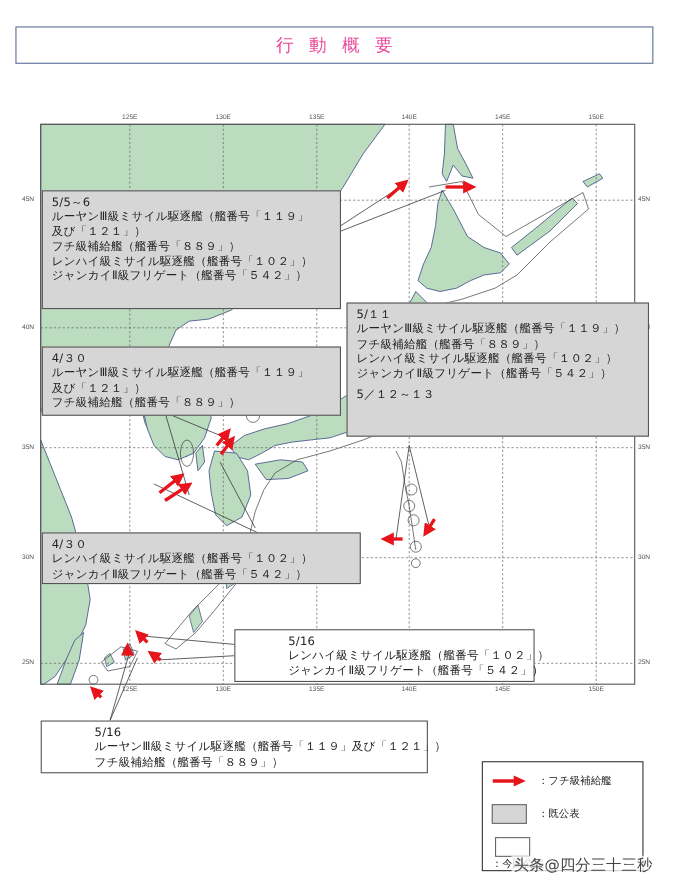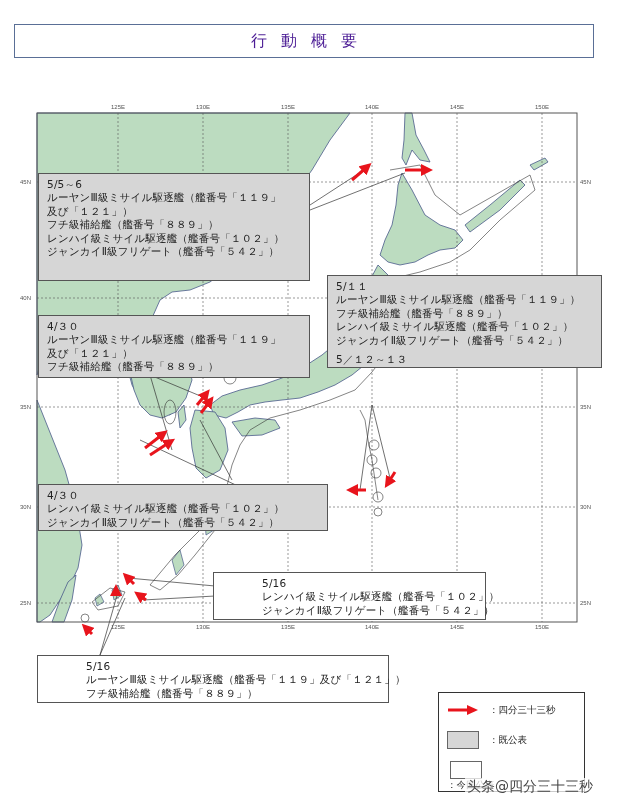--- a/index.html
+++ b/index.html
@@ -1,21 +1,21 @@
 <!DOCTYPE html>
 <html><head>
 <meta charset="utf-8">
 <style>
   html, body { margin:0; padding:0; background:#ffffff; }
   body { width:624px; height:809px; position:relative; overflow:hidden;
          font-family: "DejaVu Sans", "Liberation Sans", sans-serif; color:#222; }
   .title-box { position:absolute; left:14px; top:24px; width:580px; height:34px;
                border:1px solid #5a6f96; box-sizing:border-box; background:#fff;
                display:flex; align-items:center; justify-content:center; }
-  .title-box span { font-size:16px; letter-spacing:14px; color:#4c1d95; padding-left:14px; }
+  .title-box span { font-size:16px; letter-spacing:14px; color:#ec4899; padding-left:14px; }
   .tick-label { position:absolute; font-size:6px; color:#555; font-family:"Liberation Sans", sans-serif; }
   #map-svg { position:absolute; left:0; top:0; }
   .callout { position:absolute; box-sizing:border-box; border:1px solid #555;
              font-size:10.5px; line-height:13.4px; padding:4px 6px 3px 8px; white-space:nowrap;
              letter-spacing:0.2px; }
   .callout.prior { background:#d6d6d6; }
   .callout.new { background:#ffffff;padding-left:48px; }
   .callout div { display:block; }
   .legend { position:absolute; left:438px; top:692px; width:147px; height:100px;
             border:1px solid #333; background:#fff; box-sizing:border-box; }
@@ -169,21 +169,21 @@
 
 <div class="callout prior" style="left:38px;top:173px;width:272px;height:108px;">
   <div>5/5～6</div>
   <div>ルーヤンⅢ級ミサイル駆逐艦（艦番号「１１９」</div>
   <div>及び「１２１」）</div>
   <div>フチ級補給艦（艦番号「８８９」）</div>
   <div>レンハイ級ミサイル駆逐艦（艦番号「１０２」）</div>
   <div>ジャンカイⅡ級フリゲート（艦番号「５４２」）</div>
 </div>
 
-<div class="callout prior" style="left:315px;top:275px;width:275px;height:93px;margin-left:12px;">
+<div class="callout prior" style="left:315px;top:275px;width:275px;height:122px;">
   <div>5/１１</div>
   <div>ルーヤンⅢ級ミサイル駆逐艦（艦番号「１１９」）</div>
   <div>フチ級補給艦（艦番号「８８９」）</div>
   <div>レンハイ級ミサイル駆逐艦（艦番号「１０２」）</div>
   <div>ジャンカイⅡ級フリゲート（艦番号「５４２」）</div>
   <div style="height:6px;"></div>
   <div>5／１２～１３</div>
 </div>
 
 <div class="callout prior" style="left:38px;top:315px;width:272px;height:63px;">
@@ -210,21 +210,21 @@
   <div>ルーヤンⅢ級ミサイル駆逐艦（艦番号「１１９」及び「１２１」）</div>
   <div>フチ級補給艦（艦番号「８８９」）</div>
 </div>
 
 <div class="legend">
   <div class="legend-row" style="top:10px;">
     <svg width="32" height="14" style="margin-right:10px;">
       <line x1="1" y1="7" x2="22" y2="7" stroke="#e8141c" stroke-width="3"></line>
       <path d="M20,2 L31,7 L20,12 z" fill="#e8141c"></path>
     </svg>
-    <span>：四分三十三秒</span>
+    <span>：フチ級補給艦</span>
   </div>
   <div class="legend-row" style="top:38px;">
     <div class="legend-swatch" style="background:#d6d6d6;"></div>
     <span>：既公表</span>
   </div>
   <div class="legend-row" style="top:68px;flex-direction:column;">
     <div class="legend-swatch" style="background:#ffffff;"></div>
     <span>：今回公表</span>
   </div>
 </div>

